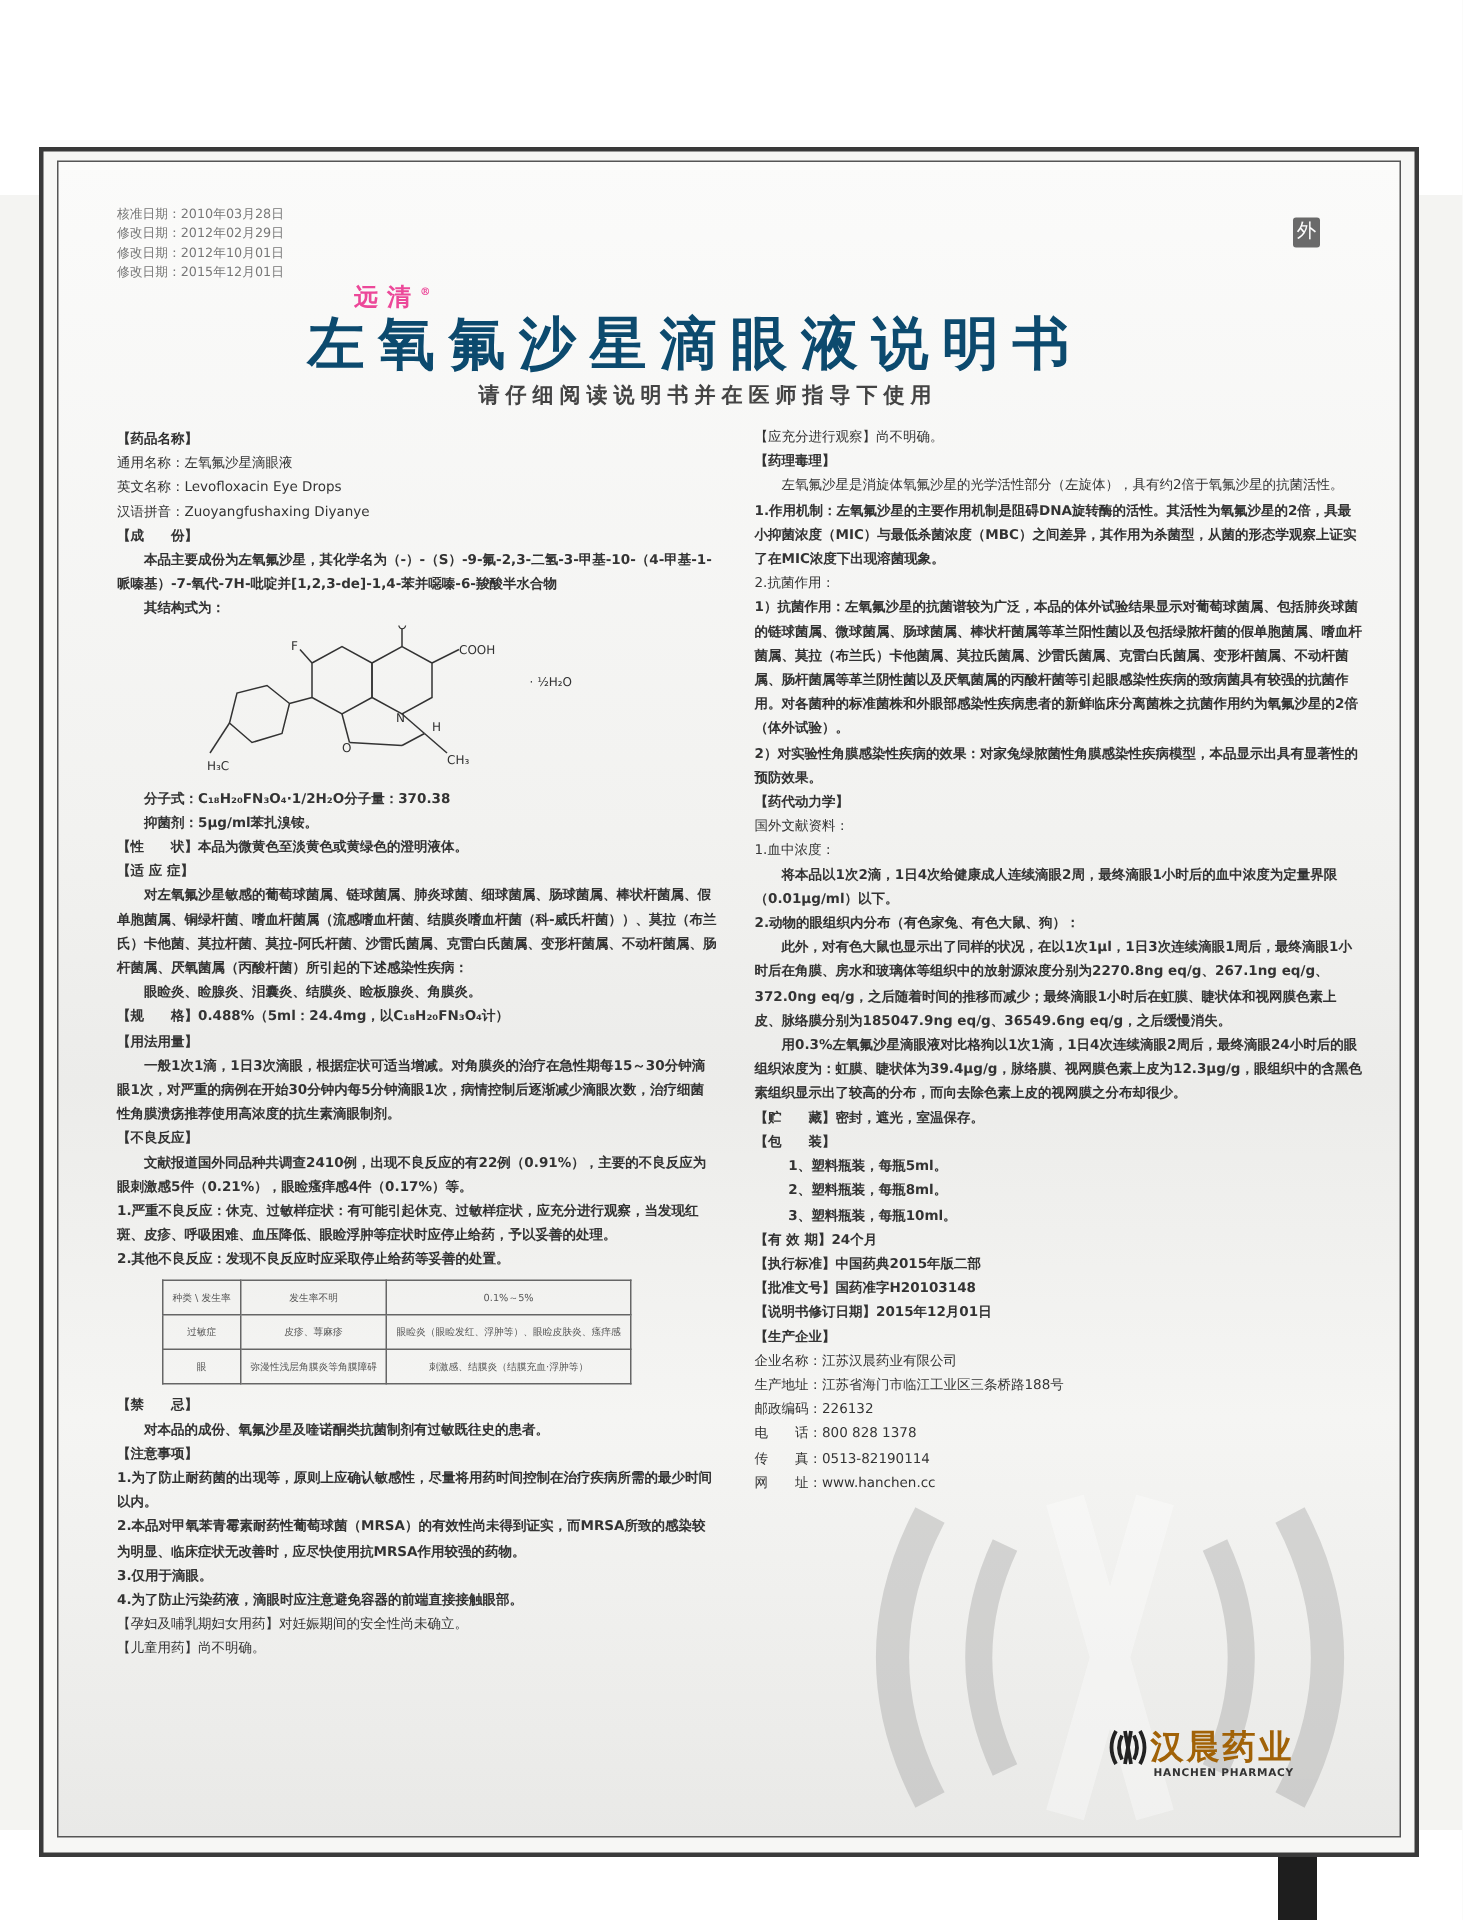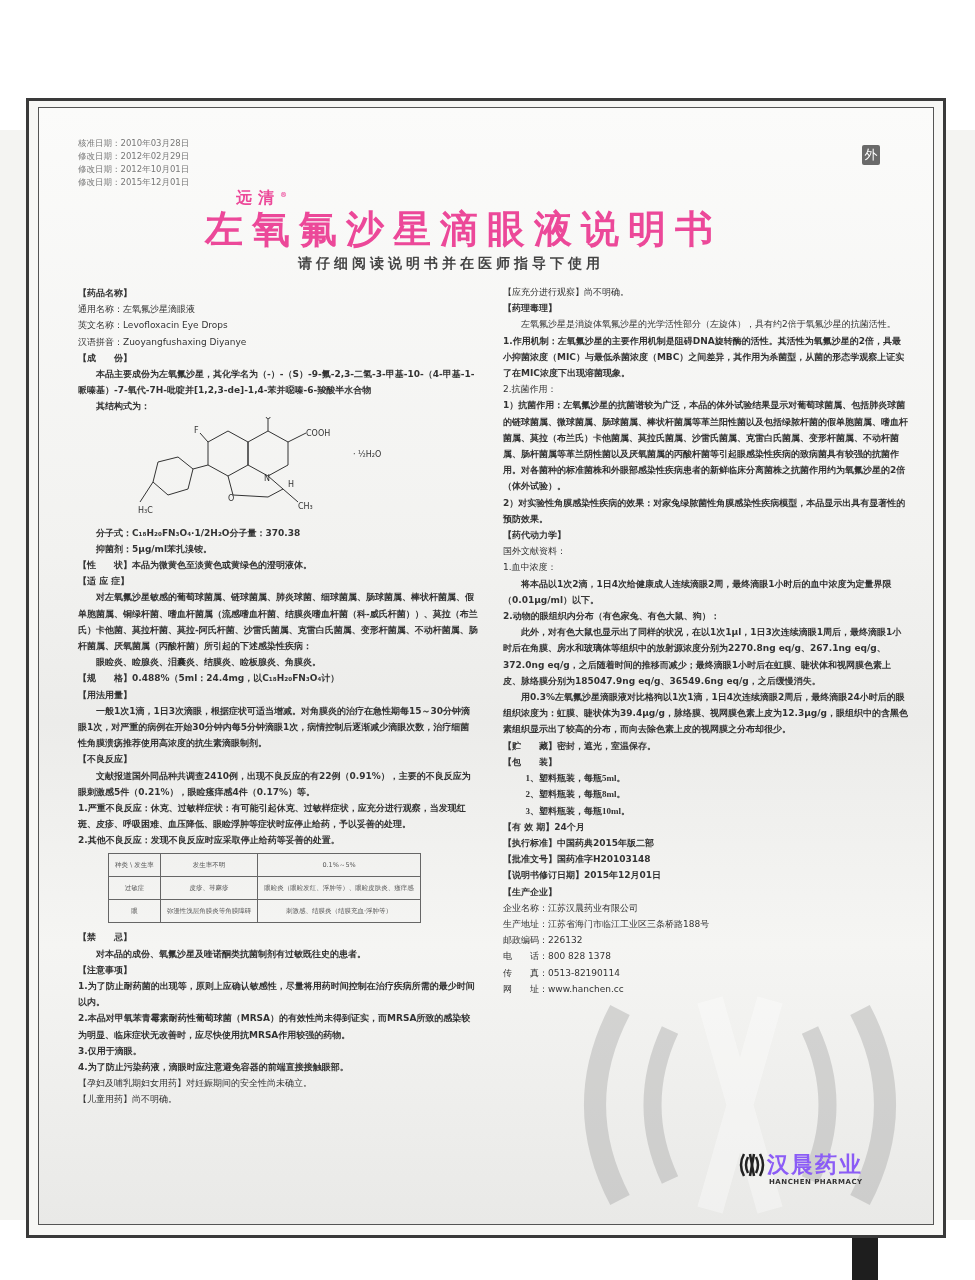--- a/index.html
+++ b/index.html
@@ -10,39 +10,39 @@
        border:3px solid #3a3a3a;box-sizing:border-box;background:#f7f7f5;}
   .inner-frame{position:absolute;left:38px;top:107px;width:896px;height:1118px;
        border:1.5px solid #555;box-sizing:border-box;background:linear-gradient(180deg,#fbfbfa 0%,#f2f2f0 40%,#ececea 55%,#f5f5f3 75%,#e9e9e7 100%);}
   .side-tab{position:absolute;left:852px;top:1238px;width:26px;height:42px;background:#1e1e1e;}
   .dates{position:absolute;left:78px;top:137px;font-size:8.5px;line-height:13px;color:#777;}
   .badge{position:absolute;left:862px;top:145px;width:18px;height:20px;background:#6a6a6a;color:#fff;
         font-size:13px;line-height:20px;text-align:center;border-radius:2px;}
   .brand-small{position:absolute;left:206px;top:188px;font-size:16px;font-weight:bold;color:#ec4899;
        font-family:"DejaVu Serif",serif;letter-spacing:6px;margin-left:30px;}
   .title{position:absolute;left:205px;top:204px;width:600px;font-size:38px;font-weight:bold;
-       font-family:"DejaVu Serif","Liberation Serif",serif;letter-spacing:9px;color:#ec4899;white-space:nowrap;}
-  .subtitle{position:absolute;left:298px;top:255px;font-size:14px;letter-spacing:4px;color:#444;font-weight:bold;}
+       font-family:"DejaVu Serif","Liberation Serif",serif;letter-spacing:9px;color:#0c4a6e;white-space:nowrap;}
+  .subtitle{position:absolute;left:319px;top:255px;font-size:14px;letter-spacing:4px;color:#444;font-weight:bold;}
   .col{position:absolute;font-size:9px;line-height:16.2px;color:#333;}
   .col-left{left:78px;top:285px;width:400px;}
   .col-right{left:503px;top:284px;width:405px;}
   .hd{font-weight:bold;}
   .p{margin:0;}
   .ind{text-indent:2em;}
   .b{font-weight:bold;}
   .structure{height:106px;position:relative;margin:2px 0;}
   .structure svg{position:absolute;left:60px;top:0;}
   .formula-row{padding-left:2em;}
   table.ar{border-collapse:collapse;margin:4px 0 6px 30px;font-size:6.5px;color:#555;border-radius:27px;}
   table.ar td{border:1px solid #666;padding:3px 6px;text-align:center;height:10px;}
   .logo{position:absolute;left:737px;top:1150px;}
-  .logo-cn{font-size:22px;font-weight:bold;color:#8b5cf6;letter-spacing:2px;}
+  .logo-cn{font-size:22px;font-weight:bold;color:#a16207;letter-spacing:2px;}
   .logo-en{font-size:7px;font-weight:bold;color:#333;letter-spacing:0.5px;margin-left:32px;margin-top:-2px;}
   .watermark{position:absolute;left:560px;top:990px;width:360px;height:230px;opacity:0.35;}
-  .pkg{padding-left:2.5em;font-family:Liberation Serif, serif;}
+  .pkg{padding-left:2.5em;}
 </style>
 </head>
 <body>
 
 <div class="paper-shadow"></div>
 <div class="outer-frame"></div>
 <div class="inner-frame"></div>
 <div class="side-tab"></div>
 
 <svg class="watermark" viewBox="0 0 360 230">

